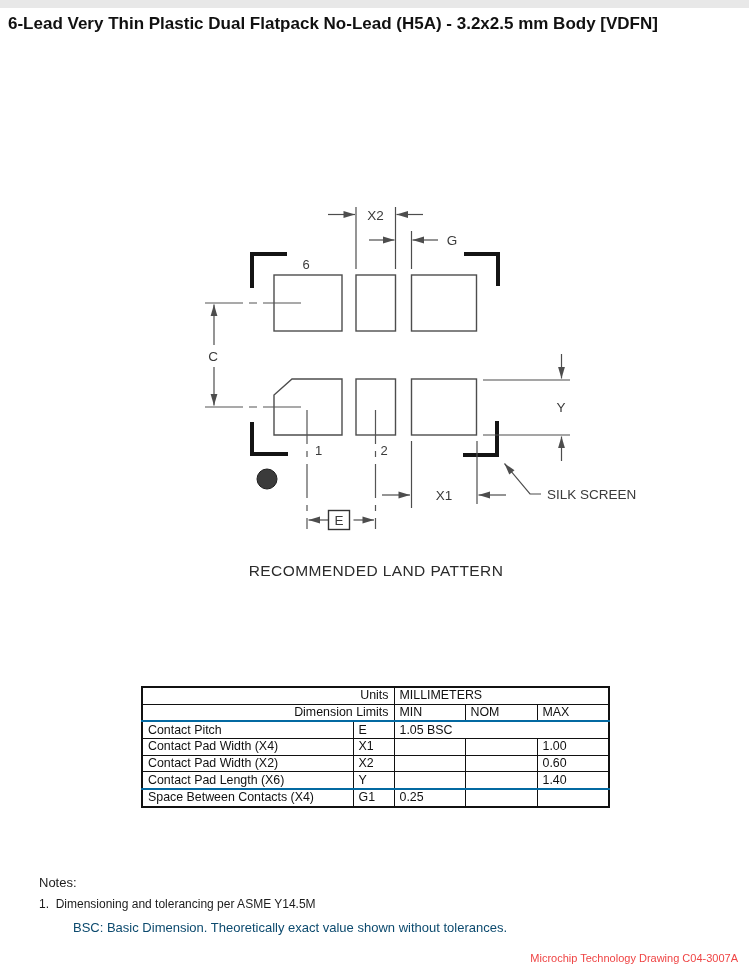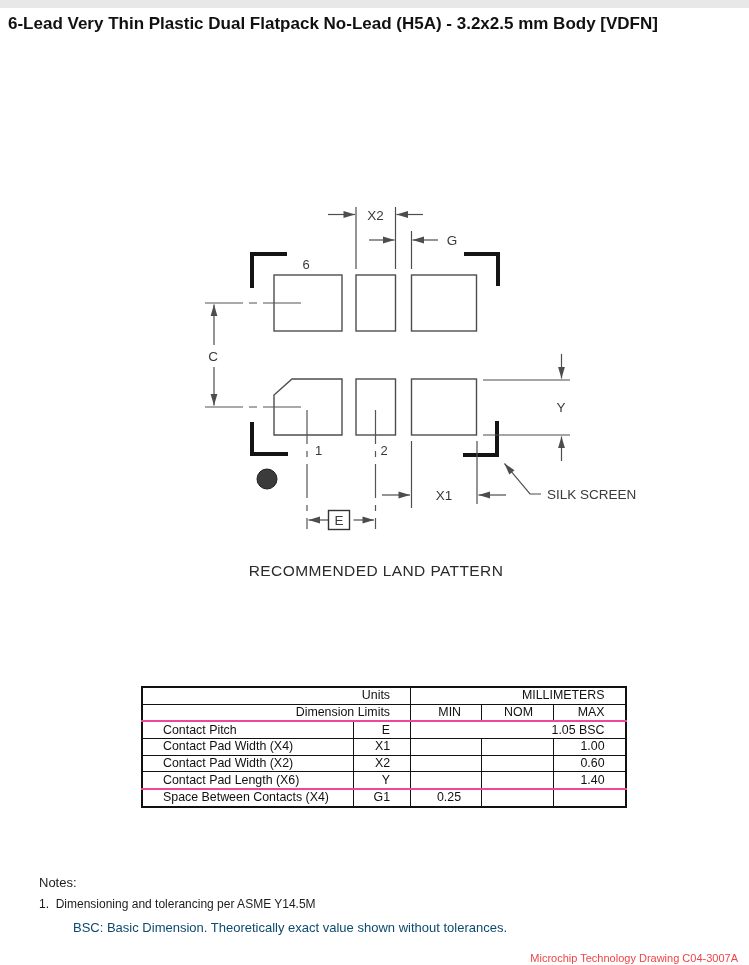--- a/index.html
+++ b/index.html
@@ -38,28 +38,28 @@
   table.dim-table{
     position:absolute;left:141px;top:678px;
     border-collapse:collapse;
     border:2px solid #111;
     font-size:12.4px;color:#111;
     table-layout:fixed;
   }
   table.dim-table td{
     border:1px solid #111;
     height:15.7px;line-height:15px;
-    padding:0 20px;
+    padding:0 5px;
     overflow:hidden;white-space:nowrap;
   }
   td.al{text-align:left;}
-  td.ac{text-align:right;}
+  td.ac{text-align:left;}
   td.ar{text-align:right;padding-right:7px;}
   td.hleft{border-left:2px solid #111;}
-  tr.hbottom td{border-bottom:2px solid #ec4899;}
+  tr.hbottom td{border-bottom:2px solid #0369a1;}
   .notes-heading{position:absolute;left:39px;top:867px;font-size:13px;color:#1c1c1c;}
   .note-item{position:absolute;left:39px;top:889px;font-size:12px;color:#1c1c1c;white-space:pre;}
   .note-item-sub{position:absolute;left:73px;top:912px;font-size:13px;color:#0c4a6e;}
   .footer-ref{
     position:absolute;left:405px;top:944px;width:333px;
     text-align:right;font-size:11px;color:#ef4444;
   }
 </style>
 </head>
 <body>

